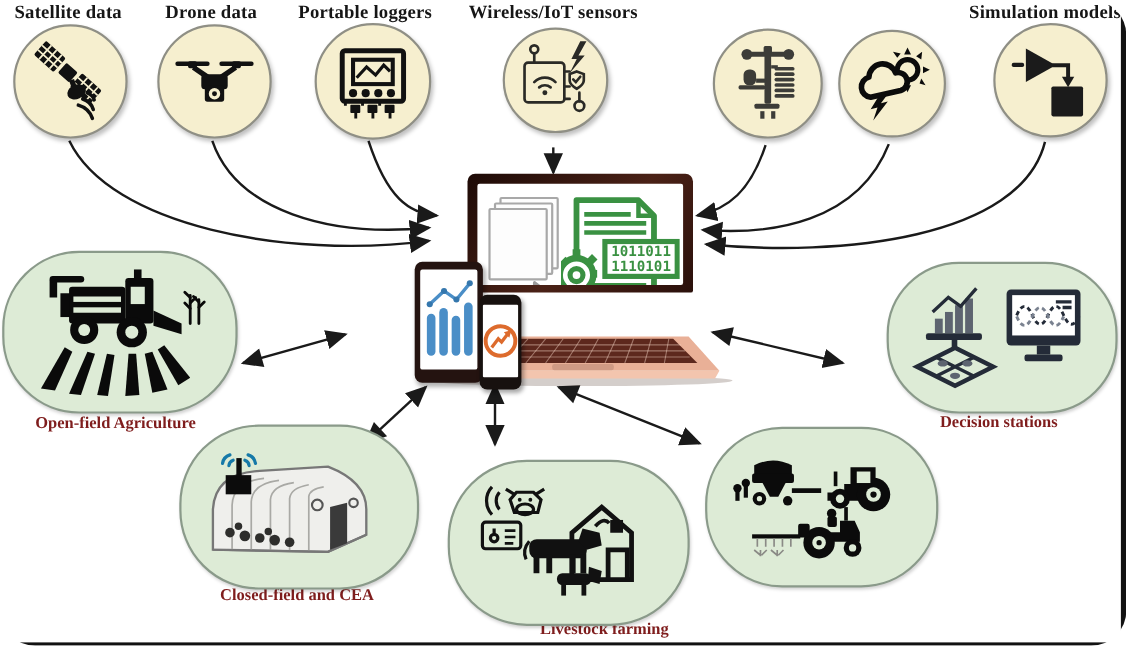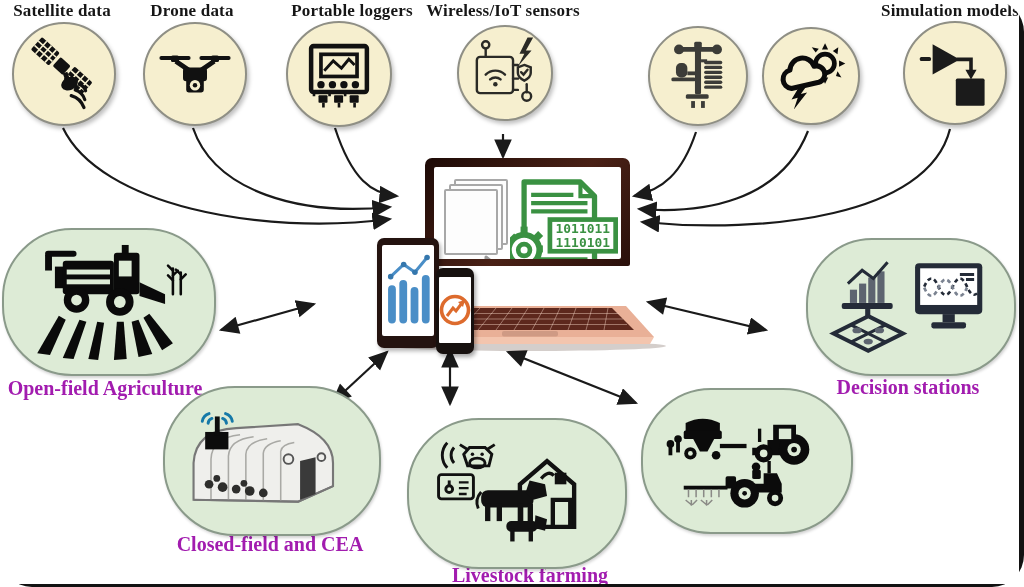--- a/index.html
+++ b/index.html
@@ -1,19 +1,19 @@
 <!DOCTYPE html>
 <html><head>
 <meta charset="utf-8">
 <style>
   html,body{margin:0;padding:0;background:#fff;}
   #stage{position:relative;width:1024px;height:587px;background:#fff;overflow:hidden;
          font-family:"Liberation Serif",serif;border-radius:32px;}
   .src-label{position:absolute;text-align:center;font-weight:bold;font-size:17px;color:#161616;letter-spacing:.2px;}
-  .app-label{position:absolute;text-align:center;font-weight:bold;font-size:20px;color:#a21caf;}
+  .app-label{position:absolute;text-align:center;font-weight:bold;font-size:15px;color:#7f1d1d;}
   .circle{position:absolute;border-radius:50%;background:#f6efcf;border:2px solid #8f8f85;
           box-shadow:2px 3px 4px rgba(0,0,0,.25);display:flex;align-items:center;justify-content:center;}
   .ellipse{position:absolute;background:#ddebd6;border:2px solid #8a9a8a;
            box-shadow:1px 2px 3px rgba(0,0,0,.18);display:flex;align-items:center;justify-content:center;}
   svg{display:block;}
   #arrows{position:absolute;left:0;top:0;z-index:1;pointer-events:none;}
   .node{z-index:2;}
   
   #laptop-screen{position:absolute;left:425px;top:158px;width:205px;height:108px;z-index:3;
     background:linear-gradient(135deg,#1d0a06,#4a2116 55%,#2a100b);border-radius:7px 7px 2px 2px;}
@@ -57,21 +57,21 @@
       <path d="M221,330 L314,304" marker-start="url(#ahs)" marker-end="url(#ah)"></path>
       <path d="M333,402 L387,352" marker-start="url(#ahs)" marker-end="url(#ah)"></path>
       <path d="M450,404 L450,350" marker-start="url(#ahs)" marker-end="url(#ah)"></path>
       <path d="M508,352 L636,403" marker-start="url(#ahs)" marker-end="url(#ah)"></path>
       <path d="M648,302 L766,330" marker-start="url(#ahs)" marker-end="url(#ah)"></path>
     </g>
   </svg>
 
   <div class="src-label" style="left:-13px;top:1px;width:150px;">Satellite data</div>
   <div class="src-label" style="left:117px;top:1px;width:150px;">Drone data</div>
-  <div class="src-label" style="left:272px;top:1px;width:160px;text-align:center;">Portable loggers</div>
+  <div class="src-label" style="left:252px;top:1px;width:160px;text-align:center;">Portable loggers</div>
   <div class="src-label" style="left:413px;top:1px;width:180px;">Wireless/IoT sensors</div>
   <div class="src-label" style="left:868px;top:1px;width:164px;">Simulation models</div>
 
   <div class="circle node" style="left:12px;top:22px;width:100px;height:100px;">
     <svg width="80" height="80" viewBox="0 0 100 100">
       <g transform="rotate(42,50,42)" fill="#111">
         <rect x="4" y="32" width="30" height="21" rx="2"></rect>
           <rect x="38" y="35" width="17" height="15" rx="2"></rect>
           <rect x="59" y="32" width="30" height="21" rx="2"></rect>
       </g>

